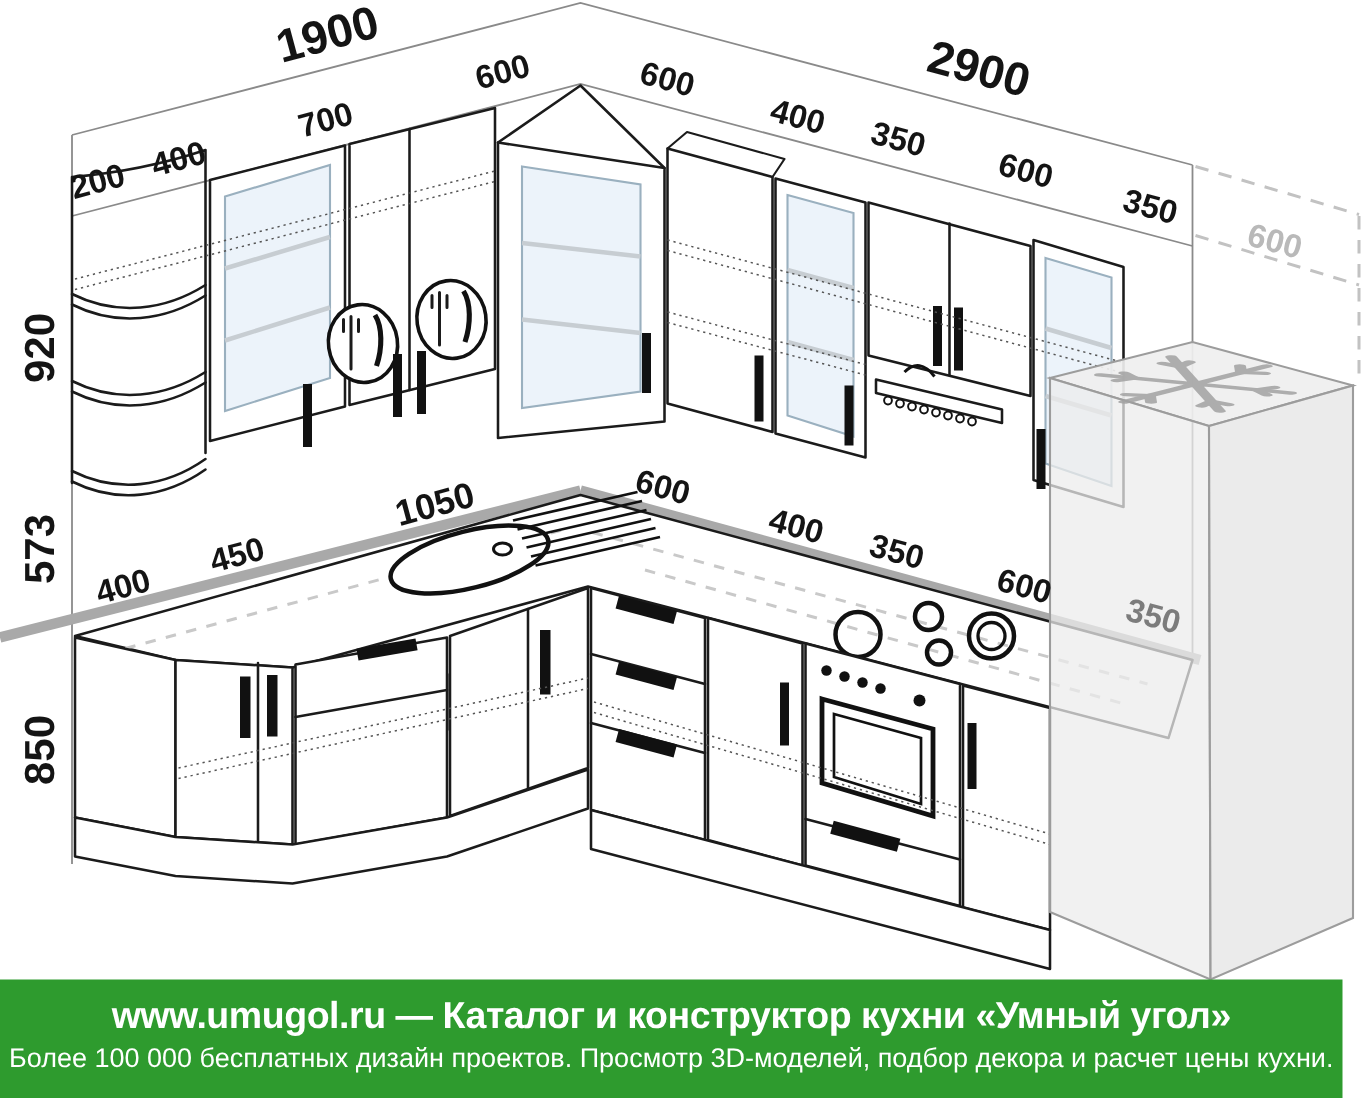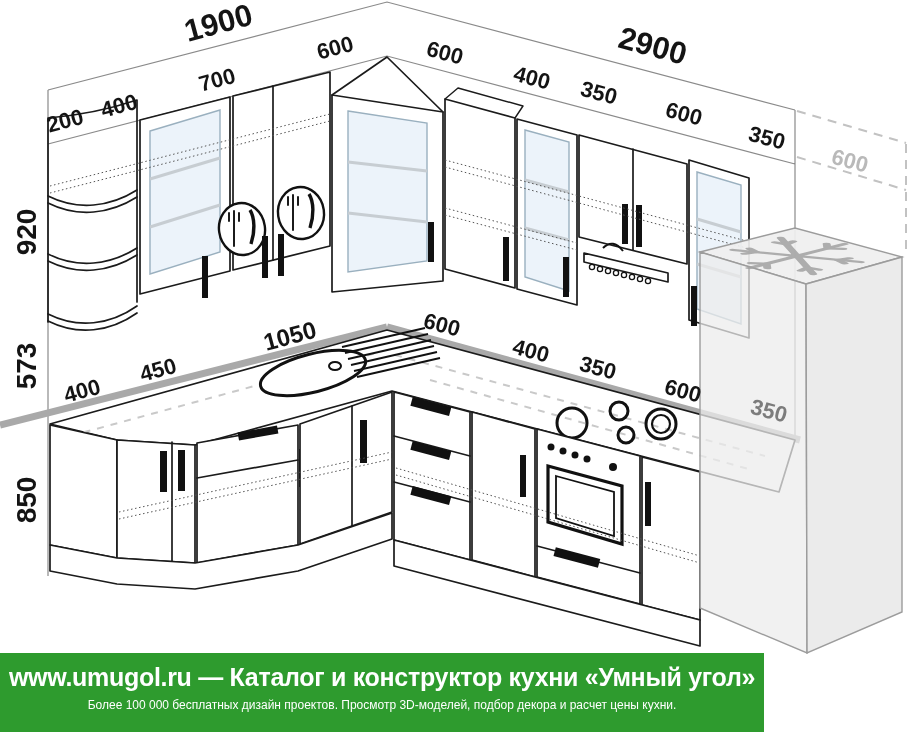--- a/index.html
+++ b/index.html
@@ -16,24 +16,24 @@
   .cdash{fill:none;stroke:#c9c9c9;stroke-width:2;stroke-dasharray:7 7}
   .gdash{fill:none;stroke:#c2c2c2;stroke-width:2;stroke-dasharray:9 7}
   .handle{fill:#111;stroke:none}
   .strip{fill:none;stroke:#a9a9a9;stroke-width:7}
   text.dim{font-family:"Liberation Sans",sans-serif;font-weight:bold;font-size:22px;fill:#141414;text-anchor:middle}
   text.dimbig{font-size:31px}
   text.dimv{font-size:28px}
   text.muted{fill:#b9b9b9}
   text.muted2{fill:#7c7c7c}
   
-  .footer{position:absolute;left:0;top:653px;width:764px;height:79px;box-sizing:border-box;
+  .footer{position:absolute;left:0;top:653px;width:895px;height:79px;box-sizing:border-box;
     text-align:center;color:#fff;padding-top:9px;}
   .footer .l1{font-size:25px;font-weight:bold;letter-spacing:-0.3px;line-height:30px;}
-  .footer .l2{font-size:12px;line-height:26px;}
+  .footer .l2{font-size:18px;line-height:26px;}
 </style>
 </head>
 <body>
 
 <div class="stage">
 <svg width="910" height="732" viewBox="0 0 910 732">
 
   <g>
     <path class="thin" d="M48,90 L387,2 L795,110 M48,144 L387,56 L795,164 M48,90 L48,144 M795,110 L795,164"></path>
     <path class="thin" d="M48,144 L48,576"></path>

